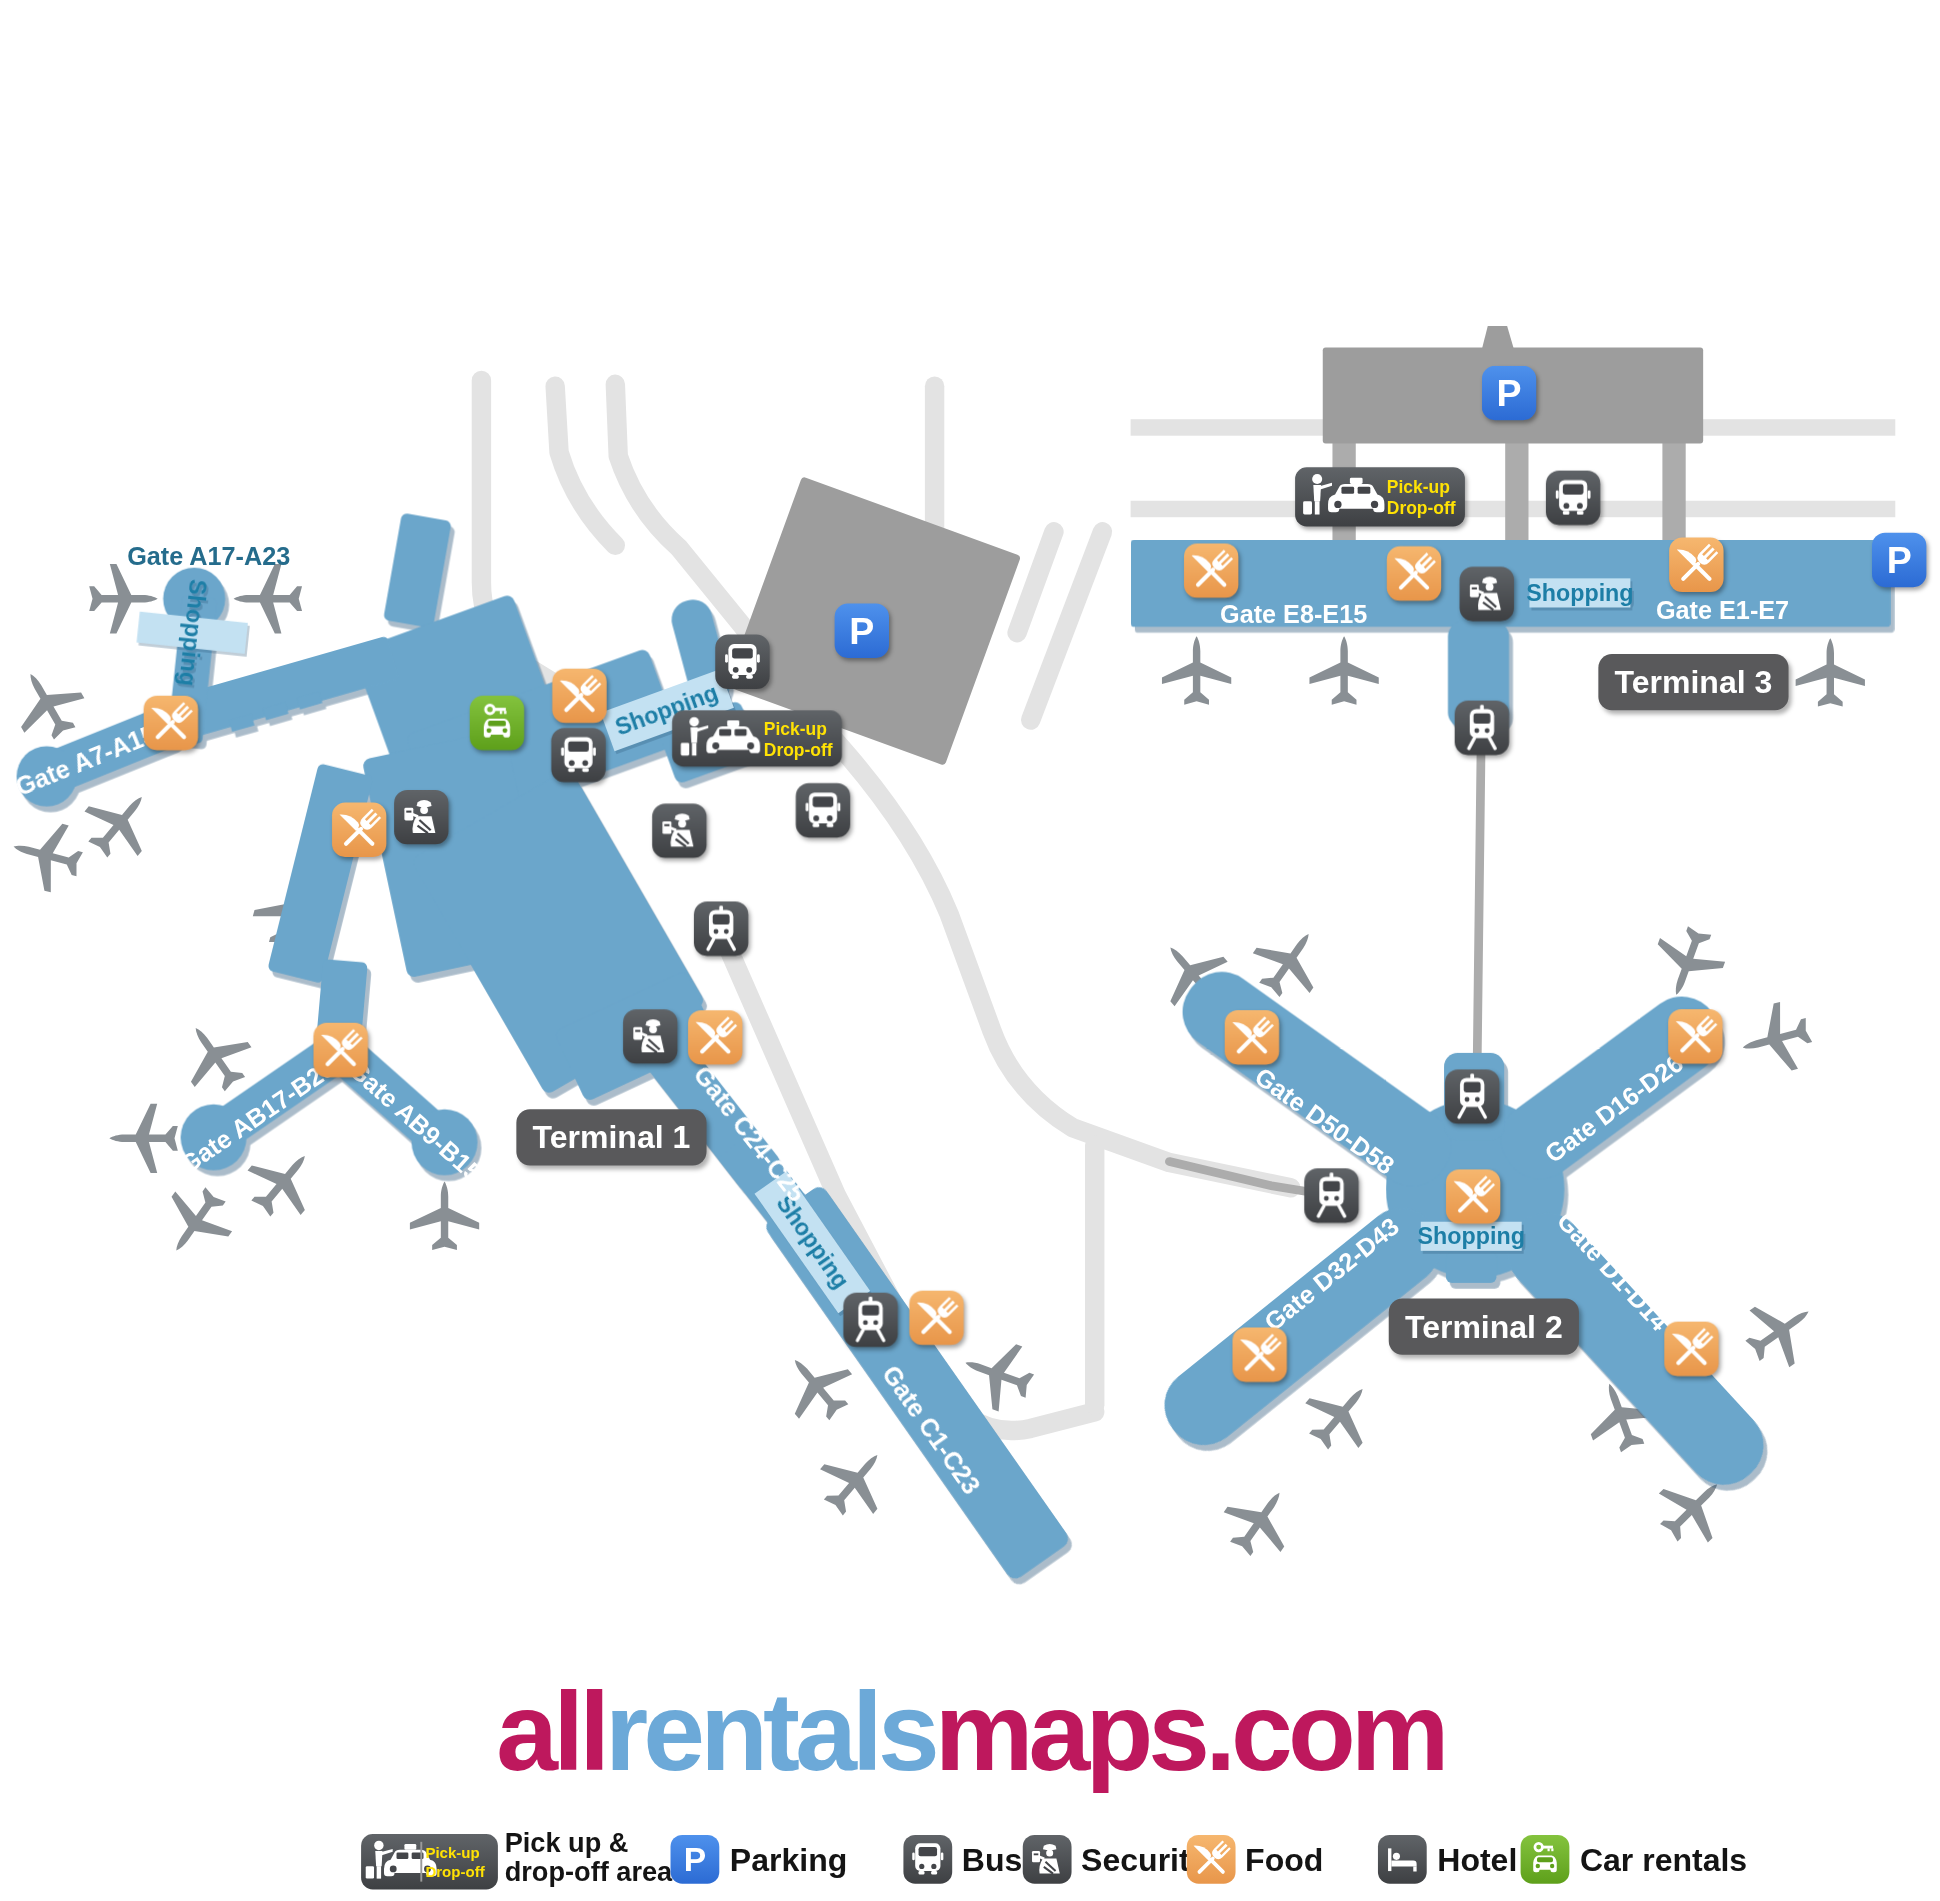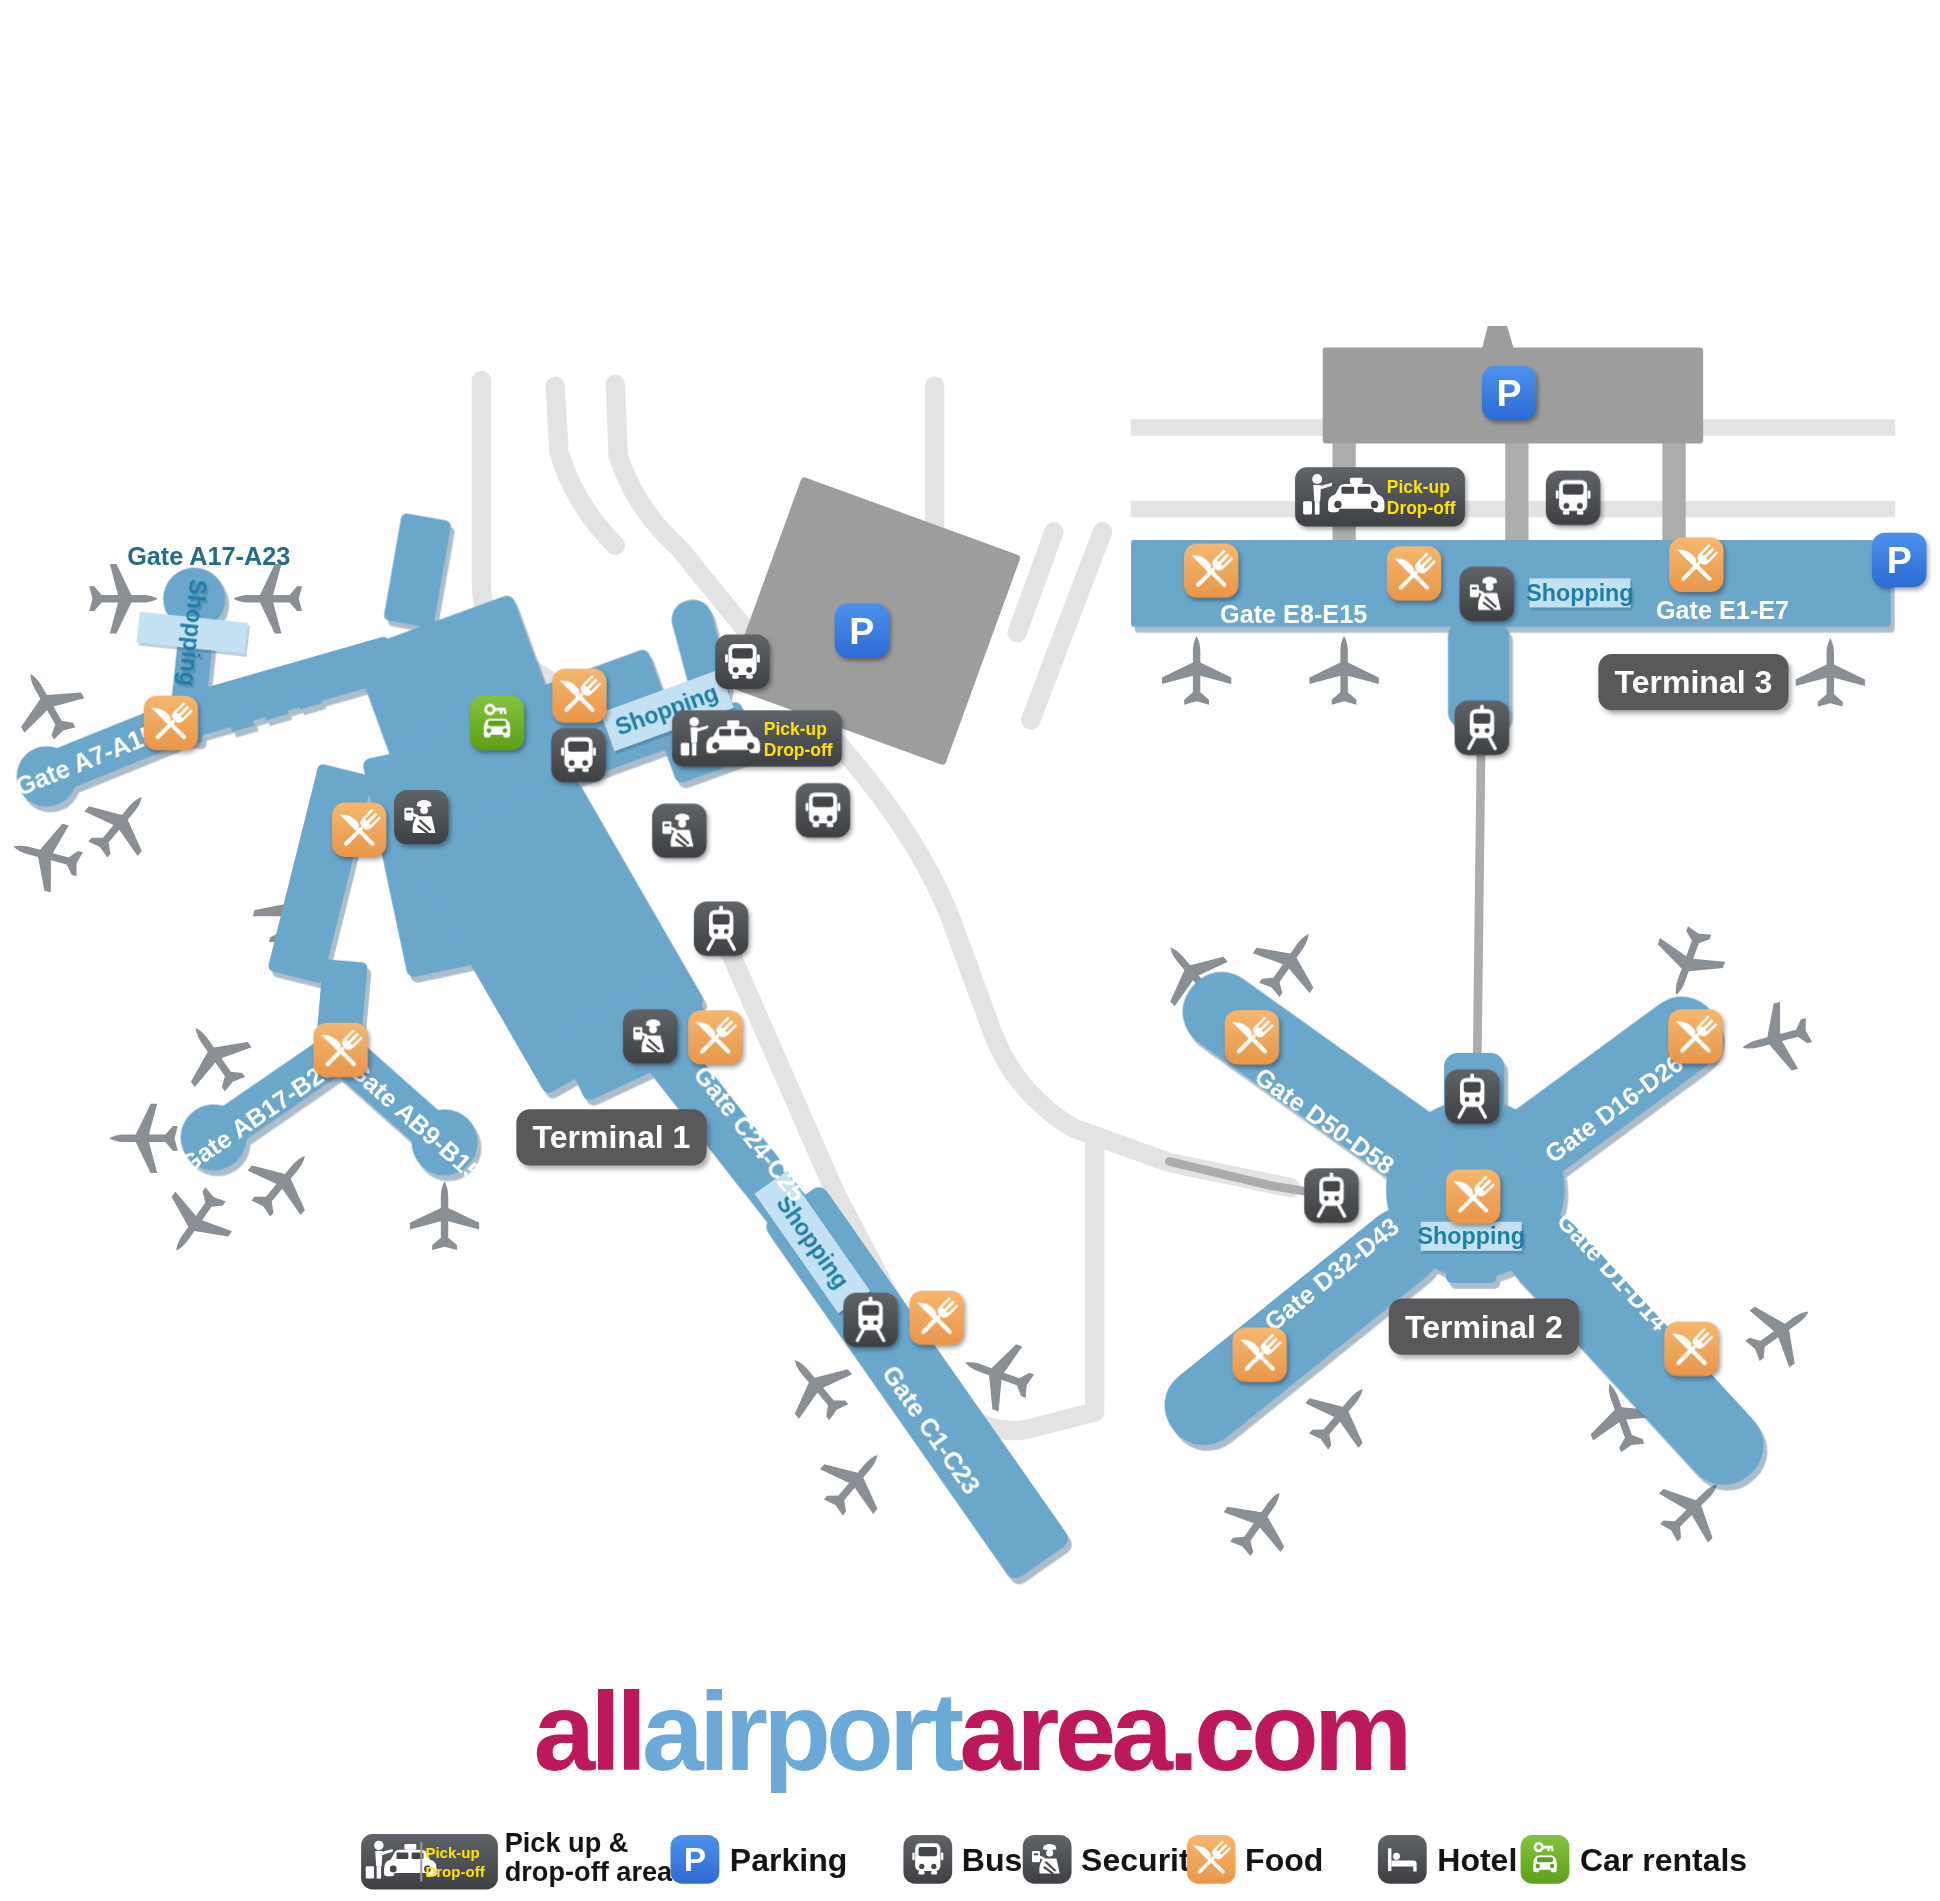--- a/index.html
+++ b/index.html
@@ -390,17 +390,17 @@
         <use href="#sym-food" x="1222" y="1890" width="52" height="52"></use>
         <text x="1283" y="1928" class="legend-text">Food</text>
         <use href="#sym-hotel" x="1419" y="1890" width="52" height="52"></use>
         <text x="1481" y="1928" class="legend-text">Hotel</text>
         <use href="#sym-car-rental" x="1566" y="1890" width="52" height="52"></use>
         <text x="1628" y="1928" class="legend-text">Car rentals</text>
       </g>
 </svg>
 
 <div class="logo">
-  <span class="logo-dark">all</span><span class="logo-blue">airport</span><span class="logo-dark">area.com</span>
+  <span class="logo-dark">all</span><span class="logo-blue">rentals</span><span class="logo-dark">maps.com</span>
 </div>
 
 </div>
 
 
 </body></html>

